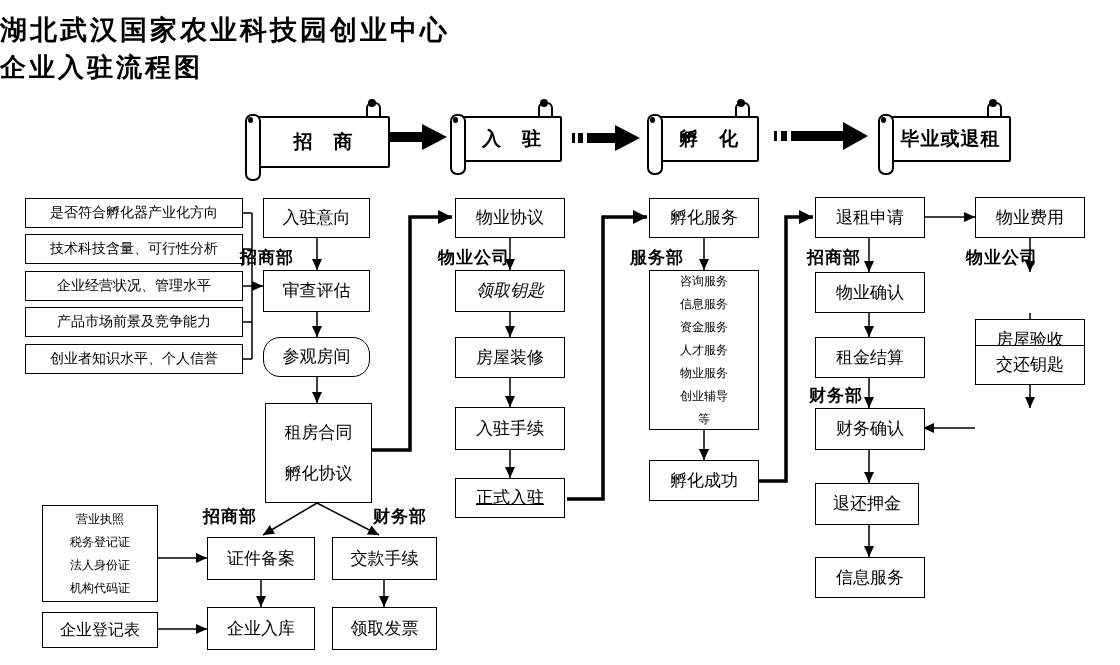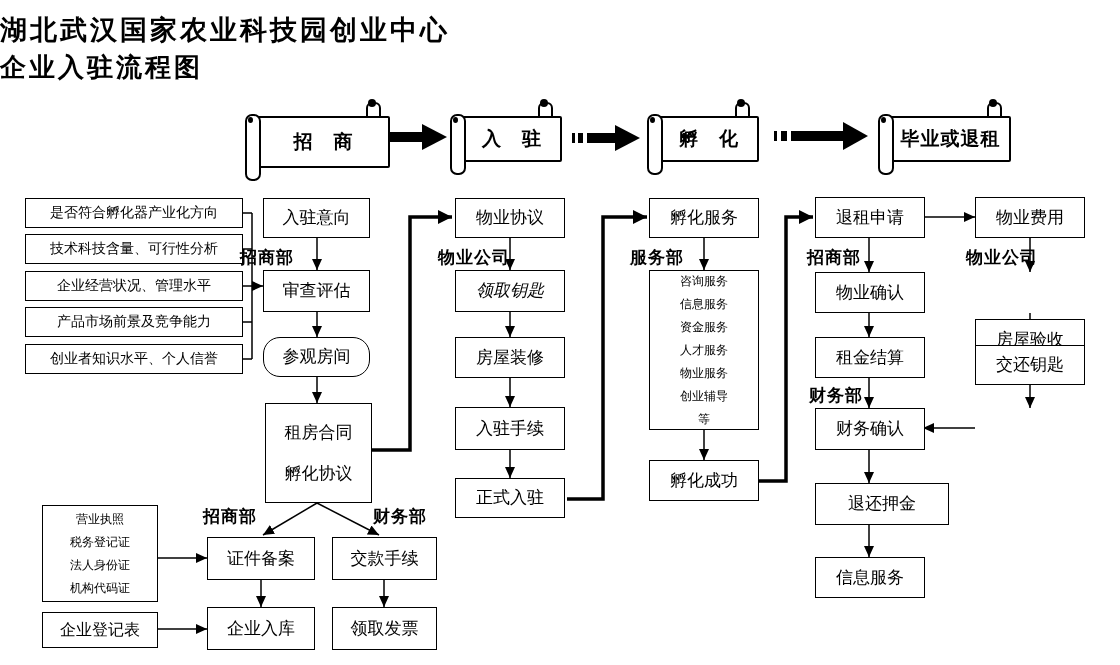--- a/index.html
+++ b/index.html
@@ -161,42 +161,42 @@
   <div class="node" style="left:207px;top:537px;width:108px;height:43px;">证件备案</div>
   <div class="node" style="left:207px;top:607px;width:108px;height:43px;">企业入库</div>
   <div class="node" style="left:332px;top:537px;width:105px;height:43px;">交款手续</div>
   <div class="node" style="left:332px;top:607px;width:105px;height:43px;">领取发票</div>
 
   <div class="node" style="left:455px;top:198px;width:110px;height:40px;">物业协议</div>
   <div class="dept" style="left:438px;top:246px;">物业公司</div>
   <div class="node" style="left:455px;top:270px;width:110px;height:42px;font-style:italic;">领取钥匙</div>
   <div class="node" style="left:455px;top:337px;width:110px;height:41px;">房屋装修</div>
   <div class="node" style="left:455px;top:407px;width:110px;height:43px;">入驻手续</div>
-  <div class="node" style="left:455px;top:478px;width:110px;height:40px;">正式入驻</div>
+  <div class="node" style="left:455px;top:478px;width:110px;height:40px;text-decoration:underline;">正式入驻</div>
 
   <div class="node" style="left:649px;top:198px;width:110px;height:40px;">孵化服务</div>
   <div class="dept" style="left:630px;top:246px;">服务部</div>
   <div class="node multi" style="left:649px;top:270px;width:110px;height:160px;">
     <div>咨询服务</div>
     <div>信息服务</div>
     <div>资金服务</div>
     <div>人才服务</div>
     <div>物业服务</div>
     <div>创业辅导</div>
     <div>等</div>
   </div>
   <div class="node" style="left:649px;top:460px;width:110px;height:41px;">孵化成功</div>
 
   <div class="node" style="left:815px;top:197px;width:110px;height:41px;">退租申请</div>
   <div class="dept" style="left:807px;top:246px;">招商部</div>
   <div class="node" style="left:815px;top:272px;width:110px;height:41px;">物业确认</div>
   <div class="node" style="left:815px;top:337px;width:110px;height:41px;">租金结算</div>
   <div class="dept" style="left:809px;top:384px;">财务部</div>
   <div class="node" style="left:815px;top:408px;width:110px;height:42px;">财务确认</div>
-  <div class="node" style="left:815px;top:483px;width:134px;height:42px;">退还押金</div>
+  <div class="node" style="left:815px;top:483px;width:104px;height:42px;">退还押金</div>
   <div class="node" style="left:815px;top:557px;width:110px;height:41px;">信息服务</div>
 
   <div class="node" style="left:975px;top:197px;width:110px;height:41px;">物业费用</div>
   <div class="dept" style="left:966px;top:246px;">物业公司</div>
   <div class="node" style="left:975px;top:272px;width:110px;height:41px;margin-top:47px;">房屋验收</div>
   <div class="node" style="left:975px;top:345px;width:110px;height:40px;">交还钥匙</div>
 
 </div>
 
 </body></html>

